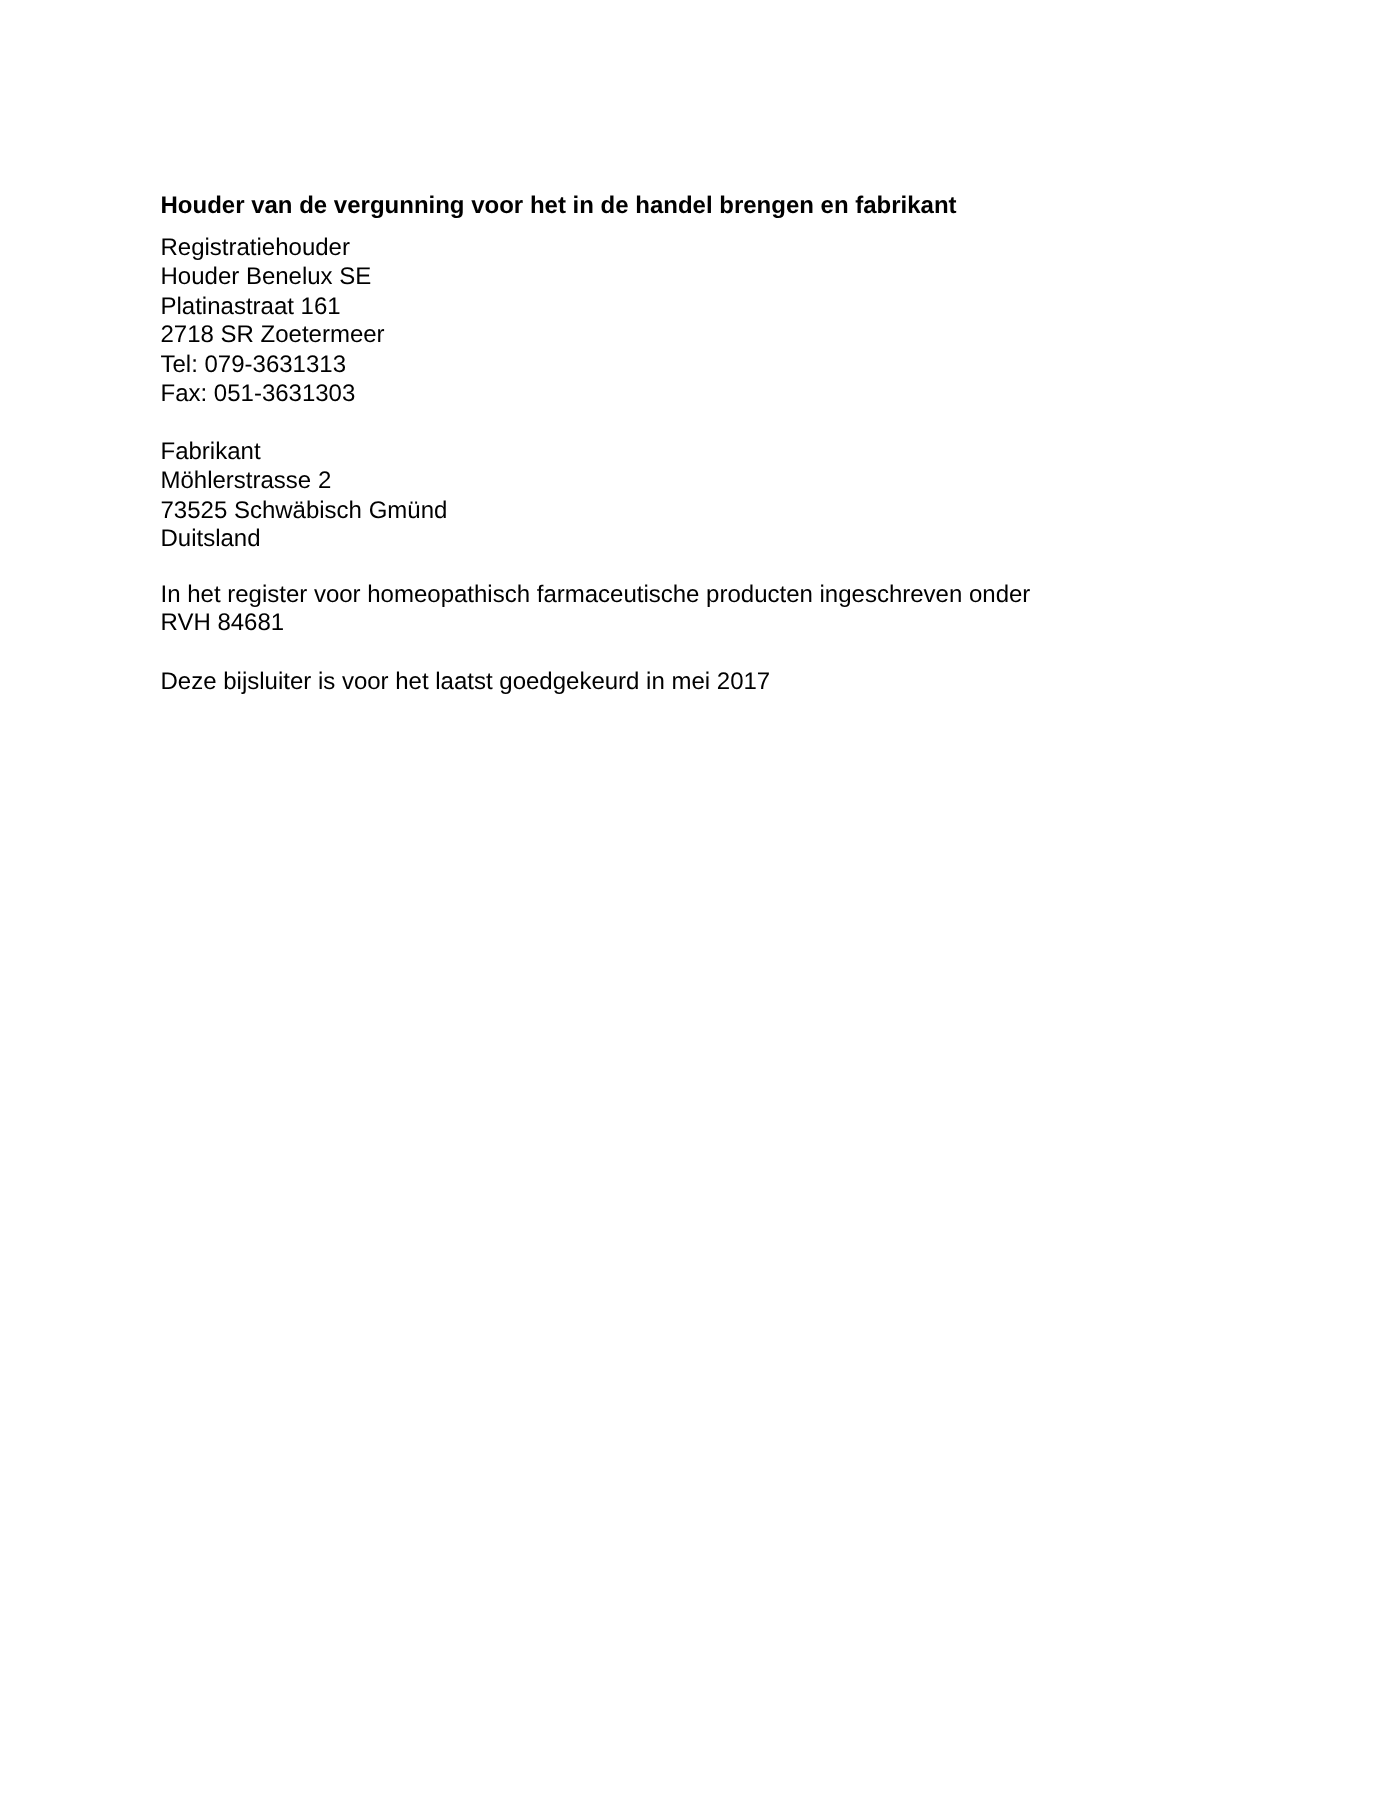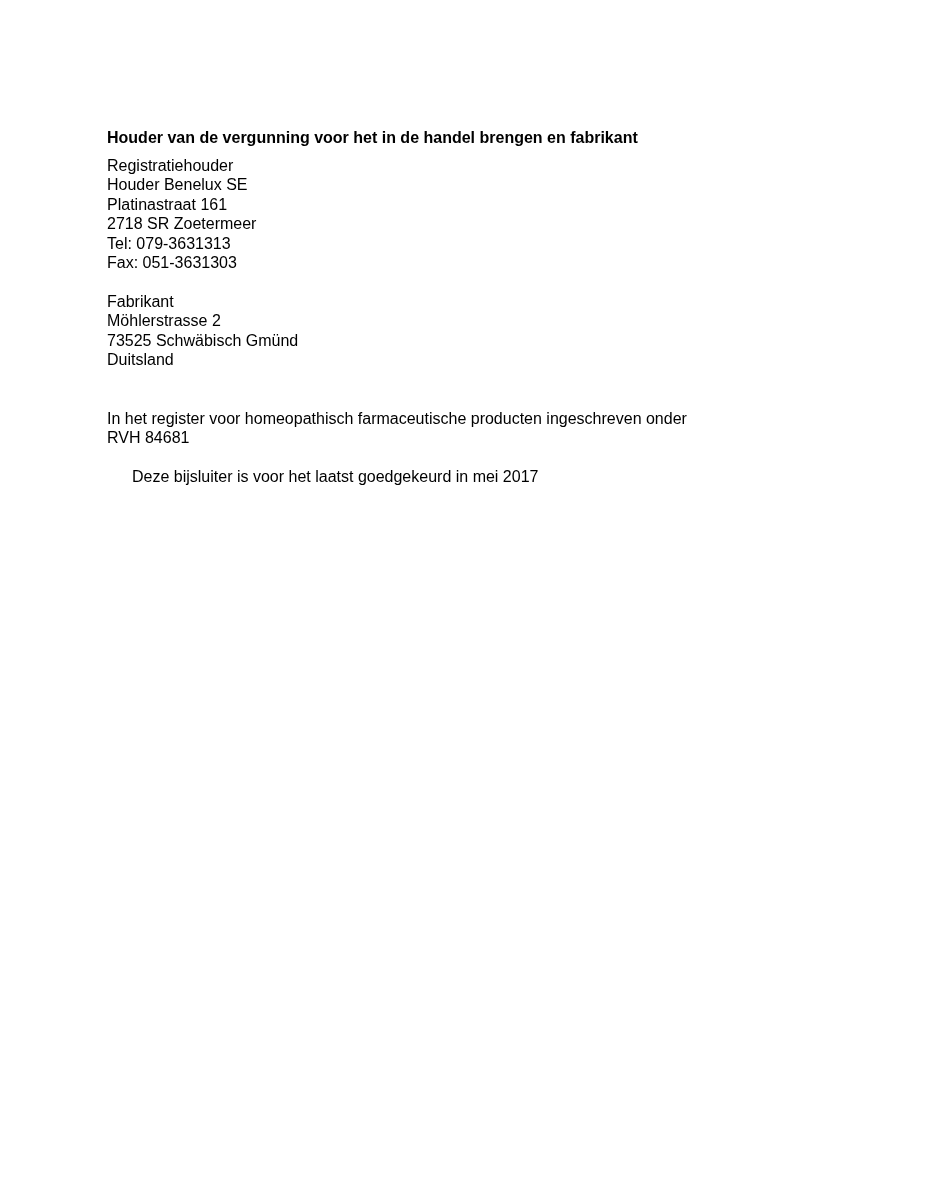--- a/index.html
+++ b/index.html
@@ -29,22 +29,22 @@
     }
     .section-title {
       font-weight: normal;
     }
     .line {
       display: block;
       white-space: nowrap;
     }
     .block-holder { margin-bottom: 0; }
     .block-manufacturer { margin-top: 19px; }
-    .register-block { margin-top: 39px; }
-    .approval-block { margin-top: 19px; margin-left: 25px; }
+    .register-block { margin-top: 17px; }
+    .approval-block { margin-top: 19px; }
   </style>
 </head>
 <body>
 
 <div class="page">
   <div class="heading">Houder van de vergunning voor het in de handel brengen en fabrikant</div>
 
   <div class="block-holder">
     <span class="line section-title">Registratiehouder</span>
     <span class="line">Houder Benelux SE</span>

